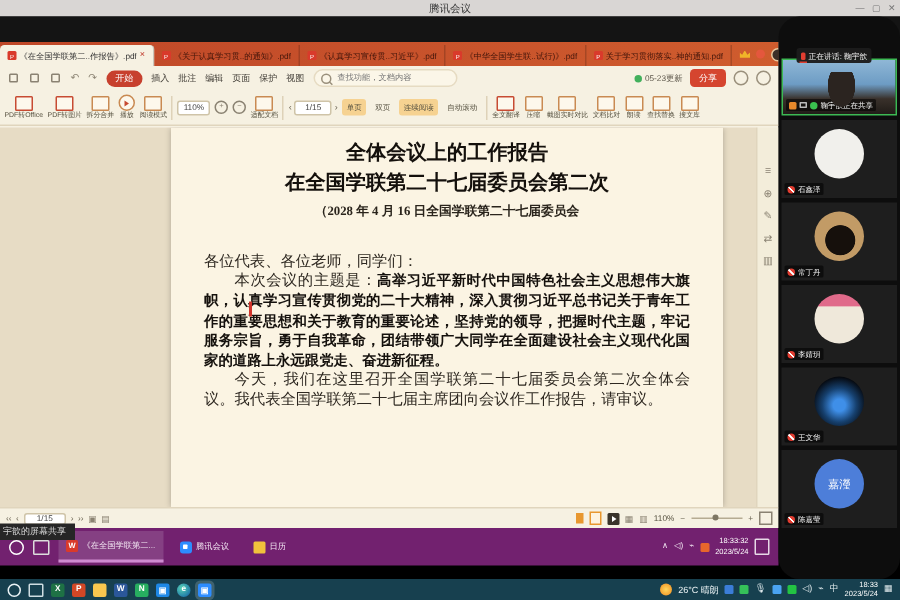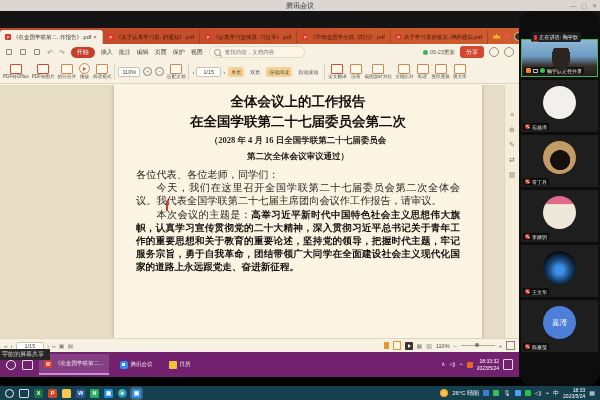--- a/index.html
+++ b/index.html
@@ -78,21 +78,21 @@
   .vbtn.on{background:#f6d291;}
 
   
   .docarea{position:absolute;top:57px;left:0;width:504px;height:253px;background:#e7dcc5;overflow:hidden;}
   .page{position:relative;margin-left:auto;margin-right:22px;width:368px;height:253px;background:#fbf4e3;
     box-shadow:0 0 4px rgba(0,0,0,.25);box-sizing:border-box;padding:7px 22px 0 22px;}
   .doc-title{font-family:"Liberation Serif",serif;font-weight:bold;font-size:13.5px;line-height:20px;
     text-align:center;color:#14100c;}
   .doc-sub{font-family:"Liberation Serif",serif;font-weight:bold;font-size:8.5px;line-height:16px;
     text-align:center;color:#2a241c;}
-  .doc-body{margin-top:4px;font-family:"Liberation Serif",serif;font-size:10.2px;line-height:13.2px;
+  .doc-body{margin-top:20px;font-family:"Liberation Serif",serif;font-size:10.2px;line-height:13.2px;
     color:#2e2archive;color:#2e2821;text-align:justify;}
   .doc-body p{margin:0;}
   .indent{text-indent:2em;}
   .doc-bold{font-family:"Liberation Sans",sans-serif;font-weight:bold;font-size:9.6px;color:#15110d;}
   .caret{position:absolute;left:52px;top:116px;width:2px;height:10px;background:#d0342c;}
   .right-strip{position:absolute;top:57px;right:0;width:15px;height:253px;background:#f3edda;
     border-left:1px solid #e0d5bd;display:flex;flex-direction:column;align-items:center;gap:8px;padding-top:26px;
     box-sizing:border-box;}
   .right-strip span{font-size:7px;color:#8a8272;line-height:1;}
 
@@ -329,25 +329,24 @@
         <span class="glyph"></span>
         <span class="lbl">搜文库</span>
       </span>
     </div>
 
     <div class="docarea">
       <div class="page">
         <div class="doc-title">全体会议上的工作报告</div>
         <div class="doc-title">在全国学联第二十七届委员会第二次</div>
         <div class="doc-sub">（2028 年 4 月 16 日全国学联第二十七届委员会</div>
-        <div class="doc-sub">第二次全体会议审议通过）</div>
         <div class="doc-body">
           <p>各位代表、各位老师，同学们：</p>
+          <p class="indent"><span>本次会议的主题是：</span><span class="doc-bold">高举习近平新时代中国特色社会主义思想伟大旗帜，认真学习宣传贯彻党的二十大精神，深入贯彻习近平总书记关于青年工作的重要思想和关于教育的重要论述，坚持党的领导，把握时代主题，牢记服务宗旨，勇于自我革命，团结带领广大同学在全面建设社会主义现代化国家的道路上永远跟党走、奋进新征程。</span></p>
           <p class="indent">今天，我们在这里召开全国学联第二十七届委员会第二次全体会议。我代表全国学联第二十七届主席团向会议作工作报告，请审议。</p>
-          <p class="indent"><span>本次会议的主题是：</span><span class="doc-bold">高举习近平新时代中国特色社会主义思想伟大旗帜，认真学习宣传贯彻党的二十大精神，深入贯彻习近平总书记关于青年工作的重要思想和关于教育的重要论述，坚持党的领导，把握时代主题，牢记服务宗旨，勇于自我革命，团结带领广大同学在全面建设社会主义现代化国家的道路上永远跟党走、奋进新征程。</span></p>
         </div>
         <span class="caret"></span>
       </div>
     </div>
 
     <div class="right-strip">
       <span>≡</span>
       <span>⊕</span>
       <span>✎</span>
       <span>⇄</span>

